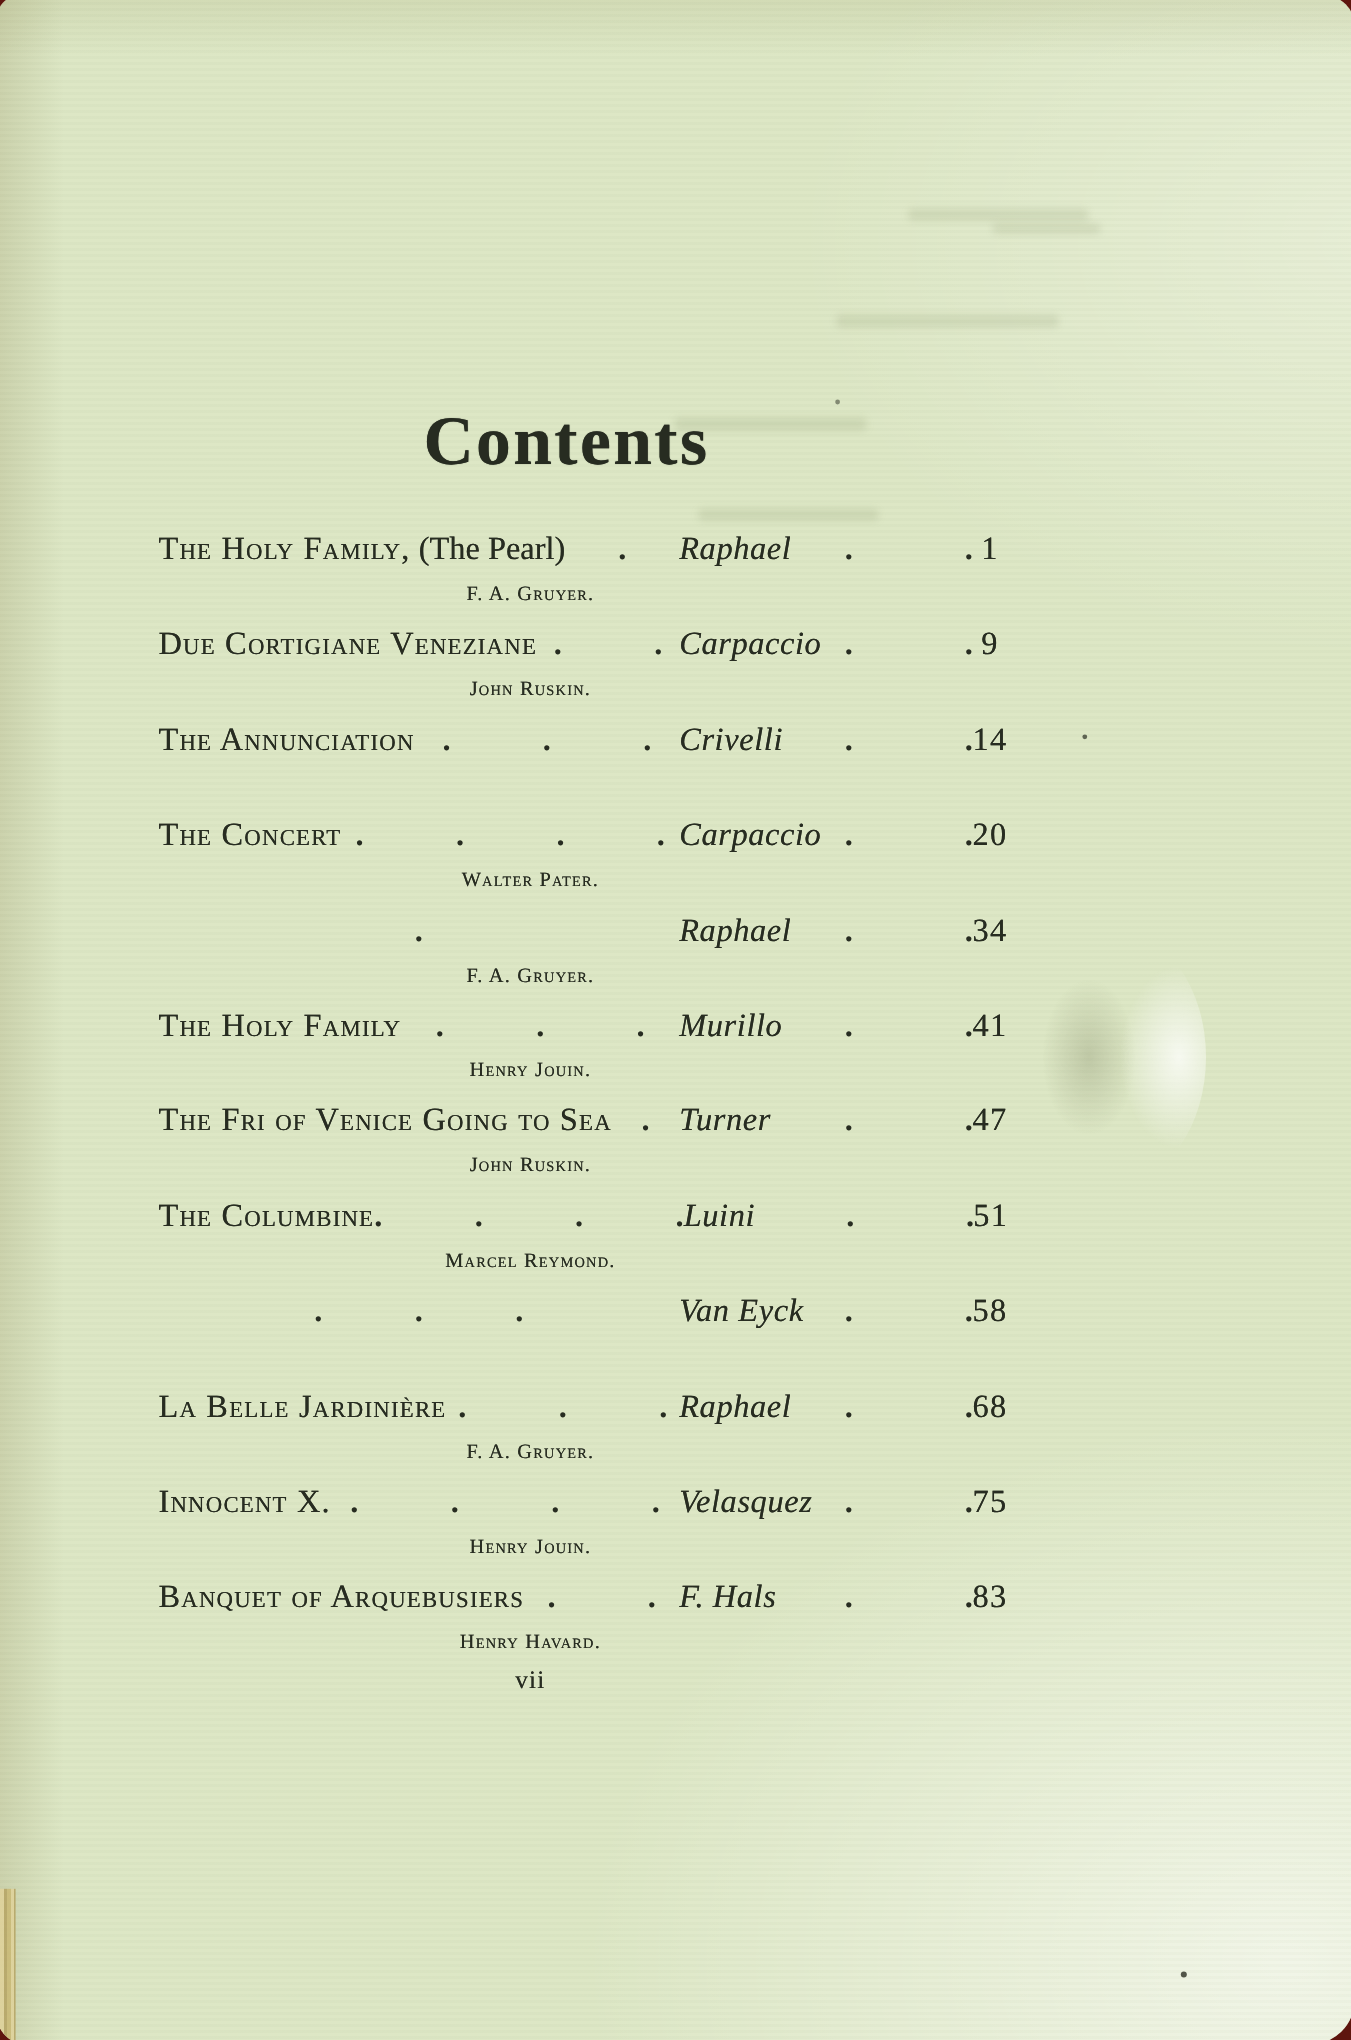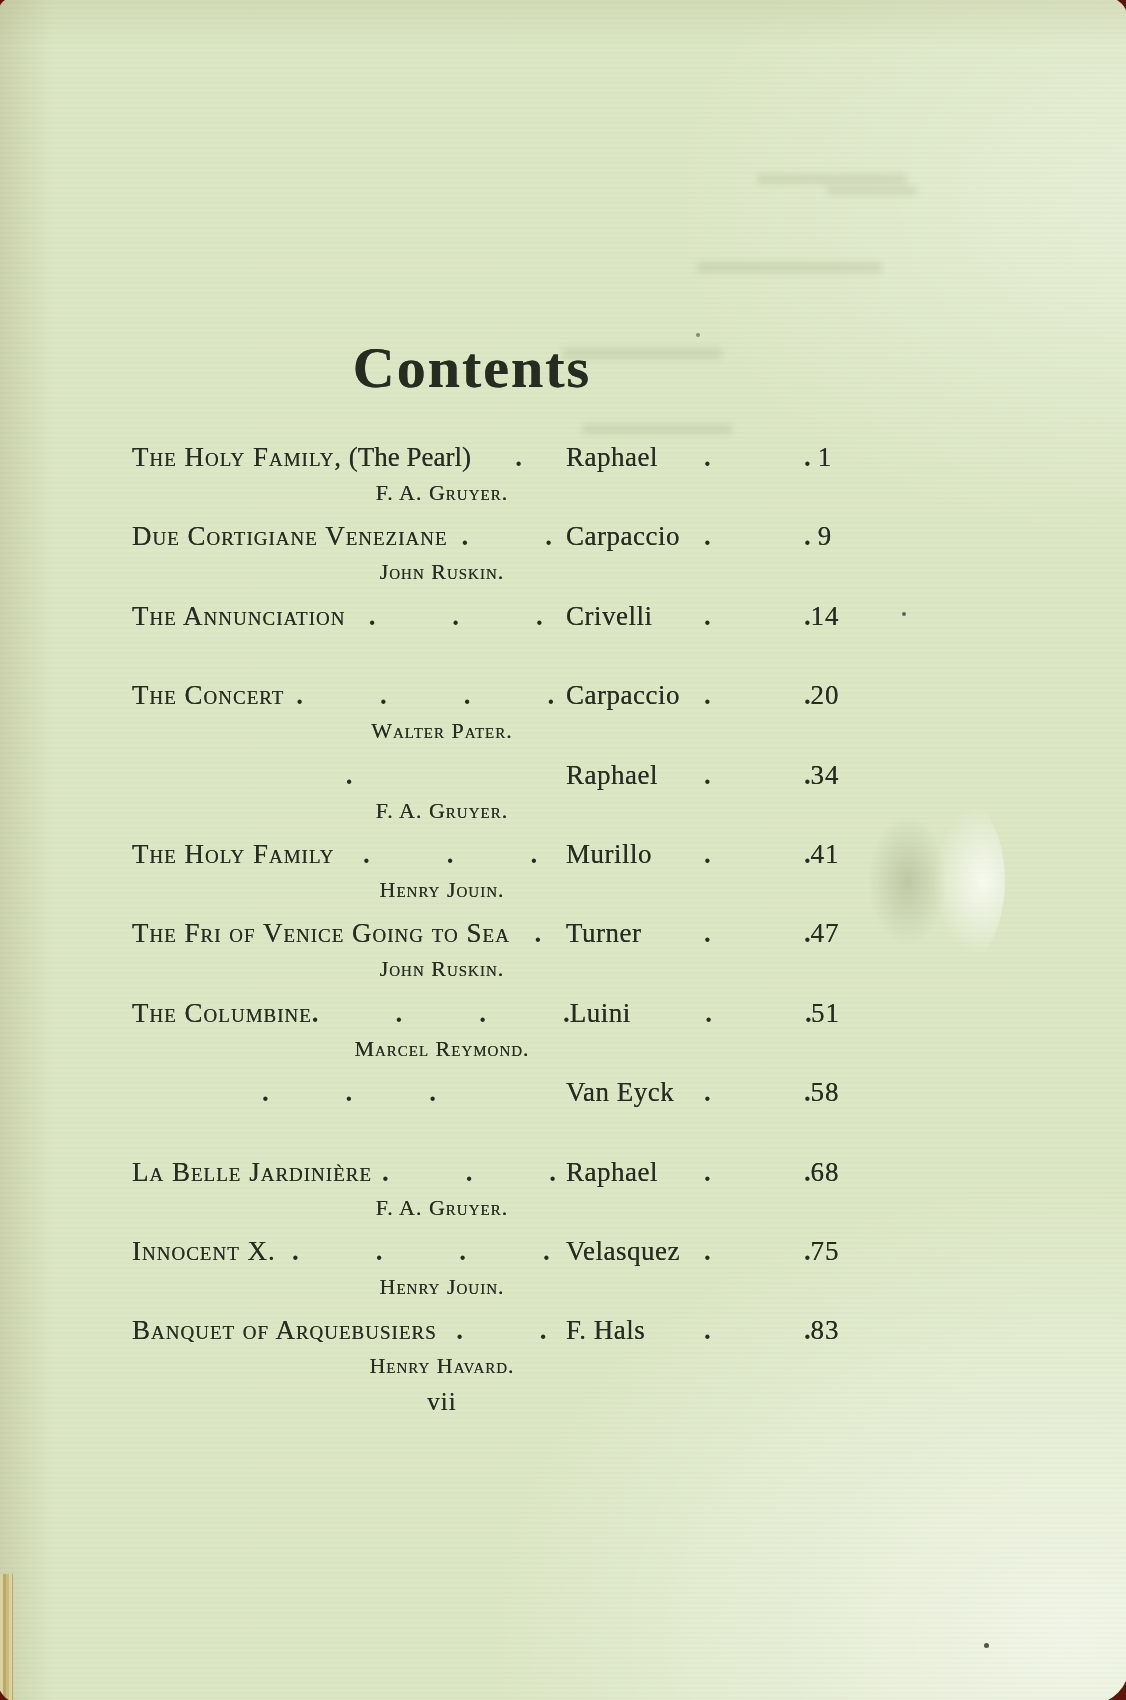--- a/index.html
+++ b/index.html
@@ -57,28 +57,28 @@
   }
   .toc{
     position:absolute; left:95px; top:446px; width:766px;
     font-size:27px;
   }
   .entry{height:79.4px;}
   .main{display:flex; align-items:baseline; white-space:pre;margin-left:40px;}
   .t{font-variant:small-caps; letter-spacing:1px; text-shadow:0 0 0.5px rgba(39,44,33,0.85);}
   .ts{text-shadow:0 0 0.5px rgba(39,44,33,0.85);}
   .lead{flex:1; text-align:center; word-spacing:2.6em; font-weight:bold;}
-  .artist{width:138px; letter-spacing:0.5px; text-shadow:0 0 0.5px rgba(39,44,33,0.85);}
+  .artist{width:138px; font-style:italic; letter-spacing:0.5px; text-shadow:0 0 0.5px rgba(39,44,33,0.85);}
   .trail{width:88px; text-align:center; word-spacing:3.2em; font-weight:bold;}
   .pg{width:66px; text-align:center; letter-spacing:1px; text-shadow:0 0 0.5px rgba(39,44,33,0.9);}
   .contrib-row{text-align:center; margin-top:3px; padding-right:66px;}
-  .contrib{font-variant:small-caps; font-size:22px; letter-spacing:1px; text-shadow:0 0 0.5px rgba(39,44,33,0.85);}
+  .contrib{font-variant:small-caps; font-size:17px; letter-spacing:1px; text-shadow:0 0 0.5px rgba(39,44,33,0.85);}
   .footer{
     position:absolute; left:95px; top:1392px; width:700px;
-    text-align:center; font-size:25px; letter-spacing:1px;
+    text-align:center; font-size:21px; letter-spacing:1px;
     text-shadow:0 0 0.5px rgba(39,44,33,0.85);
   }
 </style>
 </head>
 <body>
 
 <div class="page">
 
   <div class="light light-br"></div>
   <div class="light light-tr"></div>

